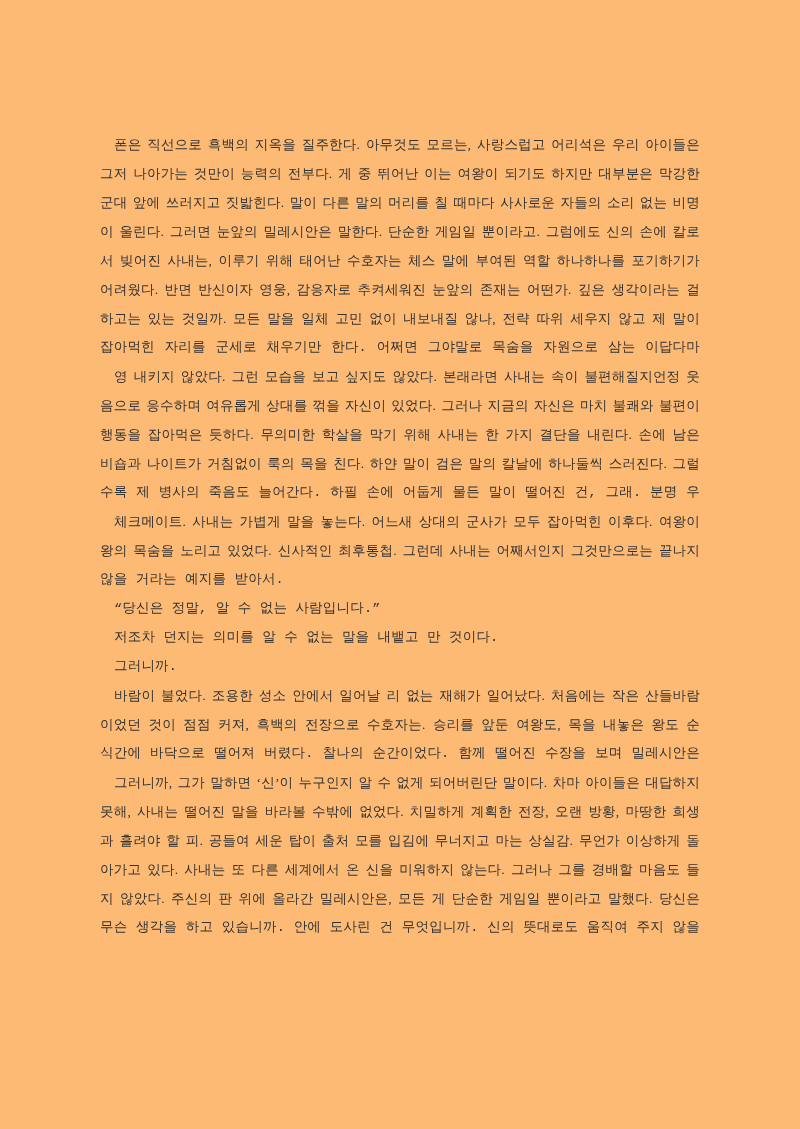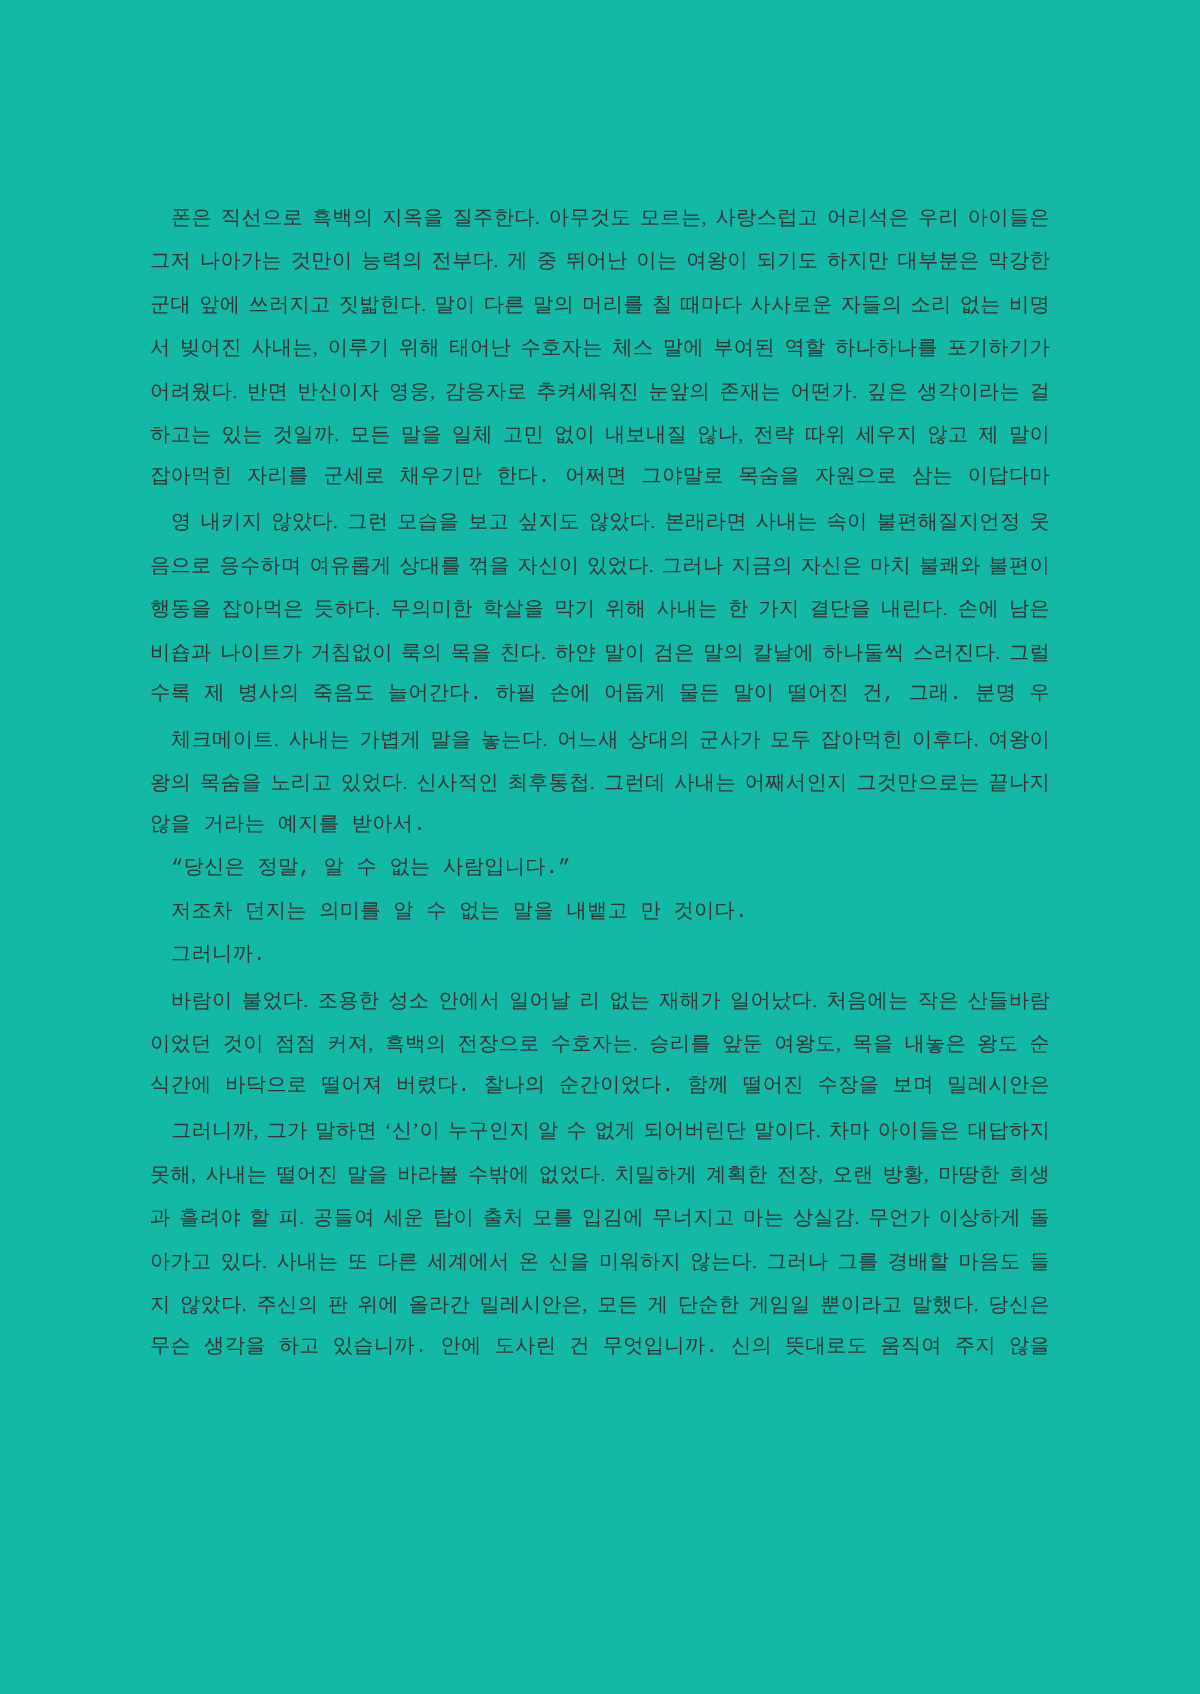--- a/index.html
+++ b/index.html
@@ -7,21 +7,21 @@
     padding: 0;
     width: 800px;
     height: 1129px;
     background: #ffffff;
     overflow: hidden;
   }
   .page {
     position: relative;
     width: 800px;
     height: 1129px;
-    background: #14b8a6;
+    background: #fdba74;
     font-family: "Liberation Serif", "DejaVu Serif", serif;
   }
   .text-block {
     position: absolute;
     left: 100px;
     top: 130px;
     width: 600px;
     color: #333333;
     font-size: 13.5px;
     letter-spacing: 0.2px;
@@ -48,20 +48,21 @@
 </style>
 </head>
 <body>
 
 <div class="page">
   <div class="text-block" style="color: rgb(51, 51, 51);">
       <div class="paragraph">
         <div class="line first">폰은 직선으로 흑백의 지옥을 질주한다. 아무것도 모르는, 사랑스럽고 어리석은 우리 아이들은</div>
         <div class="line">그저 나아가는 것만이 능력의 전부다. 게 중 뛰어난 이는 여왕이 되기도 하지만 대부분은 막강한</div>
         <div class="line">군대 앞에 쓰러지고 짓밟힌다. 말이 다른 말의 머리를 칠 때마다 사사로운 자들의 소리 없는 비명</div>
+        <div class="line">이 울린다. 그러면 눈앞의 밀레시안은 말한다. 단순한 게임일 뿐이라고. 그럼에도 신의 손에 칼로</div>
         <div class="line">서 빚어진 사내는, 이루기 위해 태어난 수호자는 체스 말에 부여된 역할 하나하나를 포기하기가</div>
         <div class="line">어려웠다. 반면 반신이자 영웅, 감응자로 추켜세워진 눈앞의 존재는 어떤가. 깊은 생각이라는 걸</div>
         <div class="line">하고는 있는 것일까. 모든 말을 일체 고민 없이 내보내질 않나, 전략 따위 세우지 않고 제 말이</div>
         <div class="line last">잡아먹힌 자리를 군세로 채우기만 한다. 어쩌면 그야말로 목숨을 자원으로 삼는 이답다마는.</div>
       </div>
       <div class="paragraph">
         <div class="line first">영 내키지 않았다. 그런 모습을 보고 싶지도 않았다. 본래라면 사내는 속이 불편해질지언정 웃</div>
         <div class="line">음으로 응수하며 여유롭게 상대를 꺾을 자신이 있었다. 그러나 지금의 자신은 마치 불쾌와 불편이</div>
         <div class="line">행동을 잡아먹은 듯하다. 무의미한 학살을 막기 위해 사내는 한 가지 결단을 내린다. 손에 남은</div>
         <div class="line">비숍과 나이트가 거침없이 룩의 목을 친다. 하얀 말이 검은 말의 칼날에 하나둘씩 스러진다. 그럴</div>

